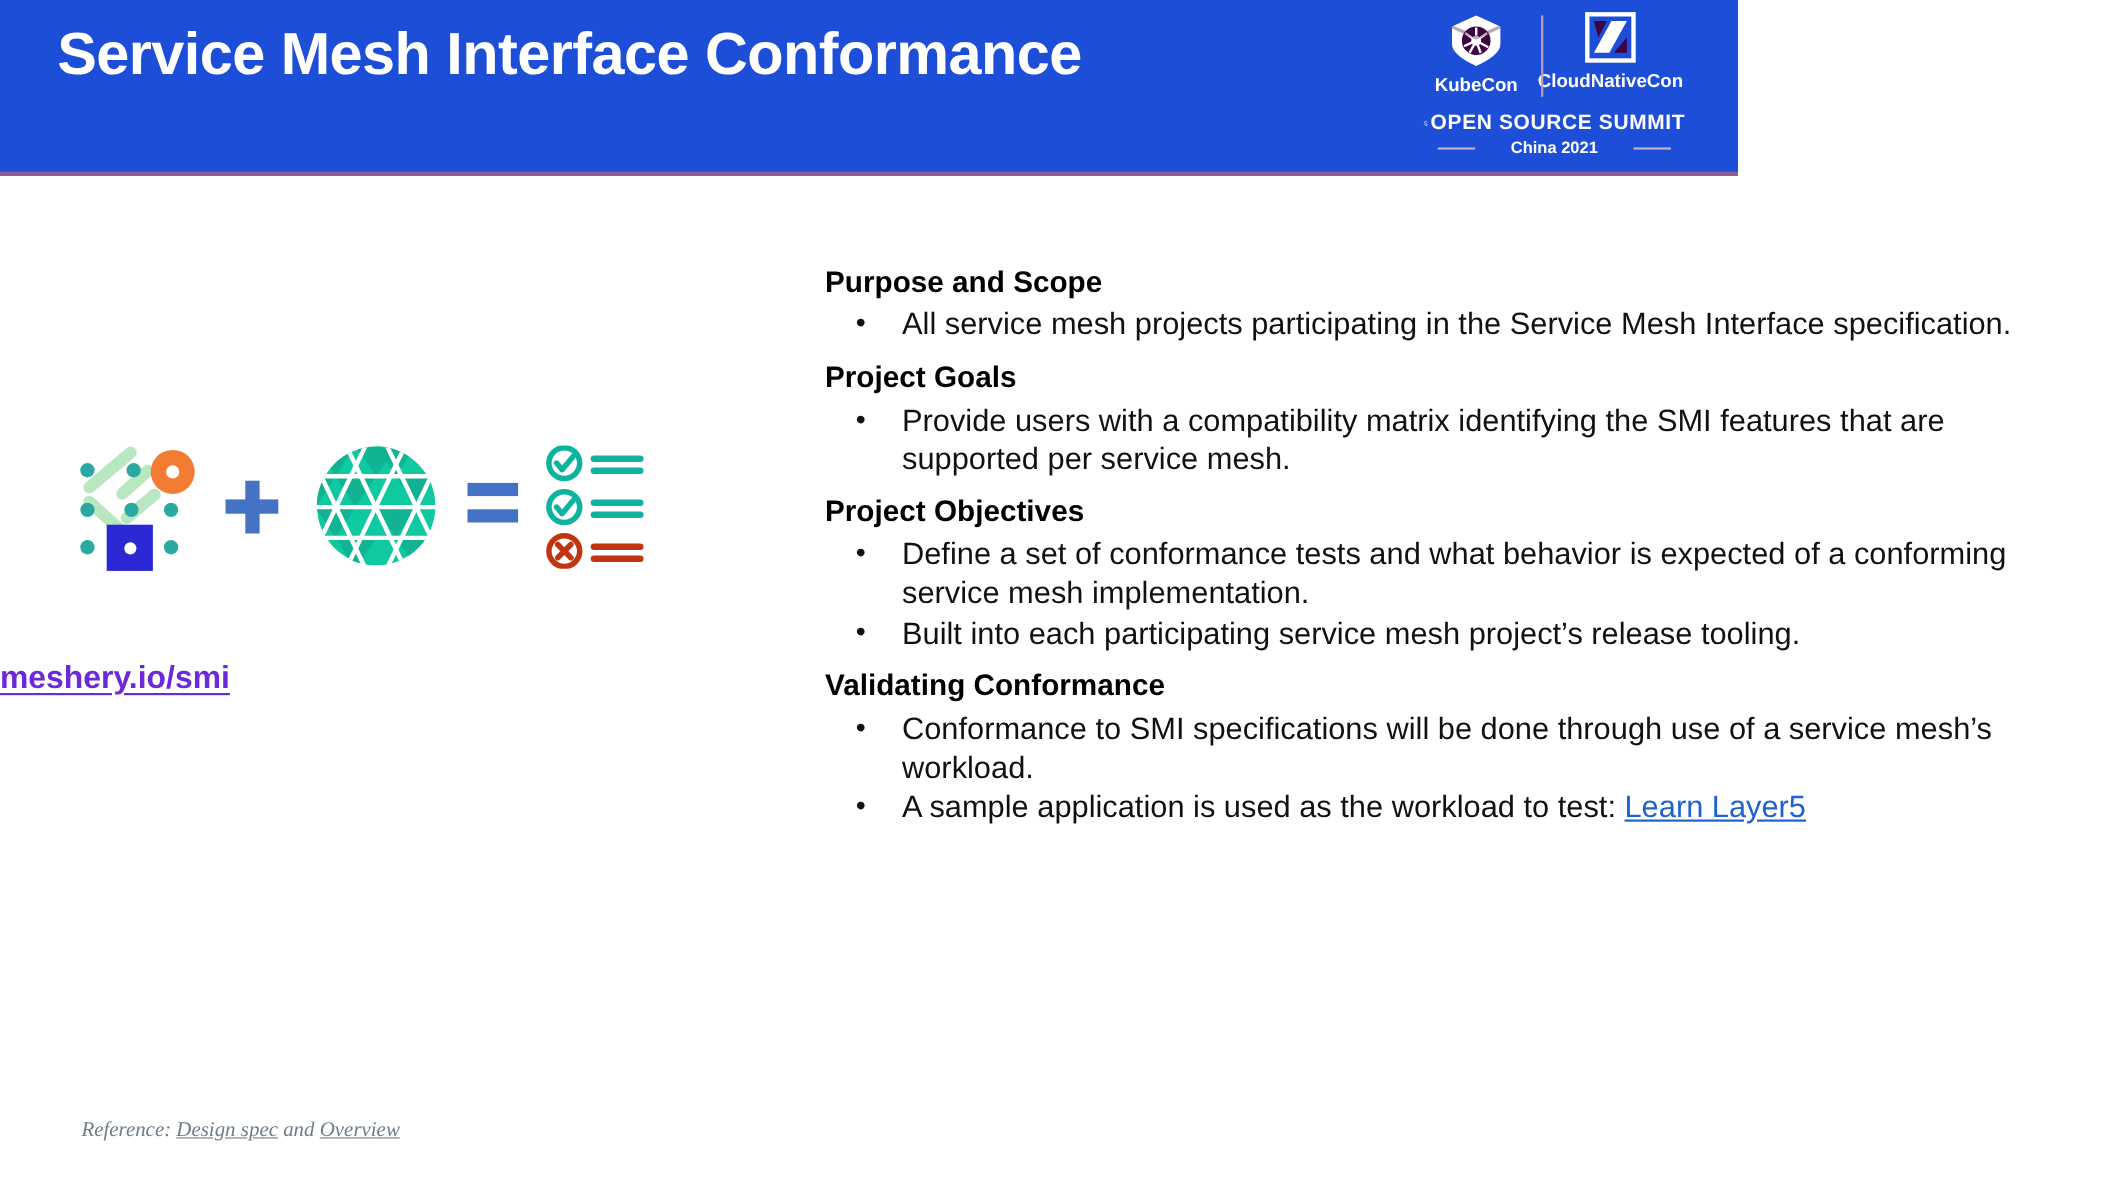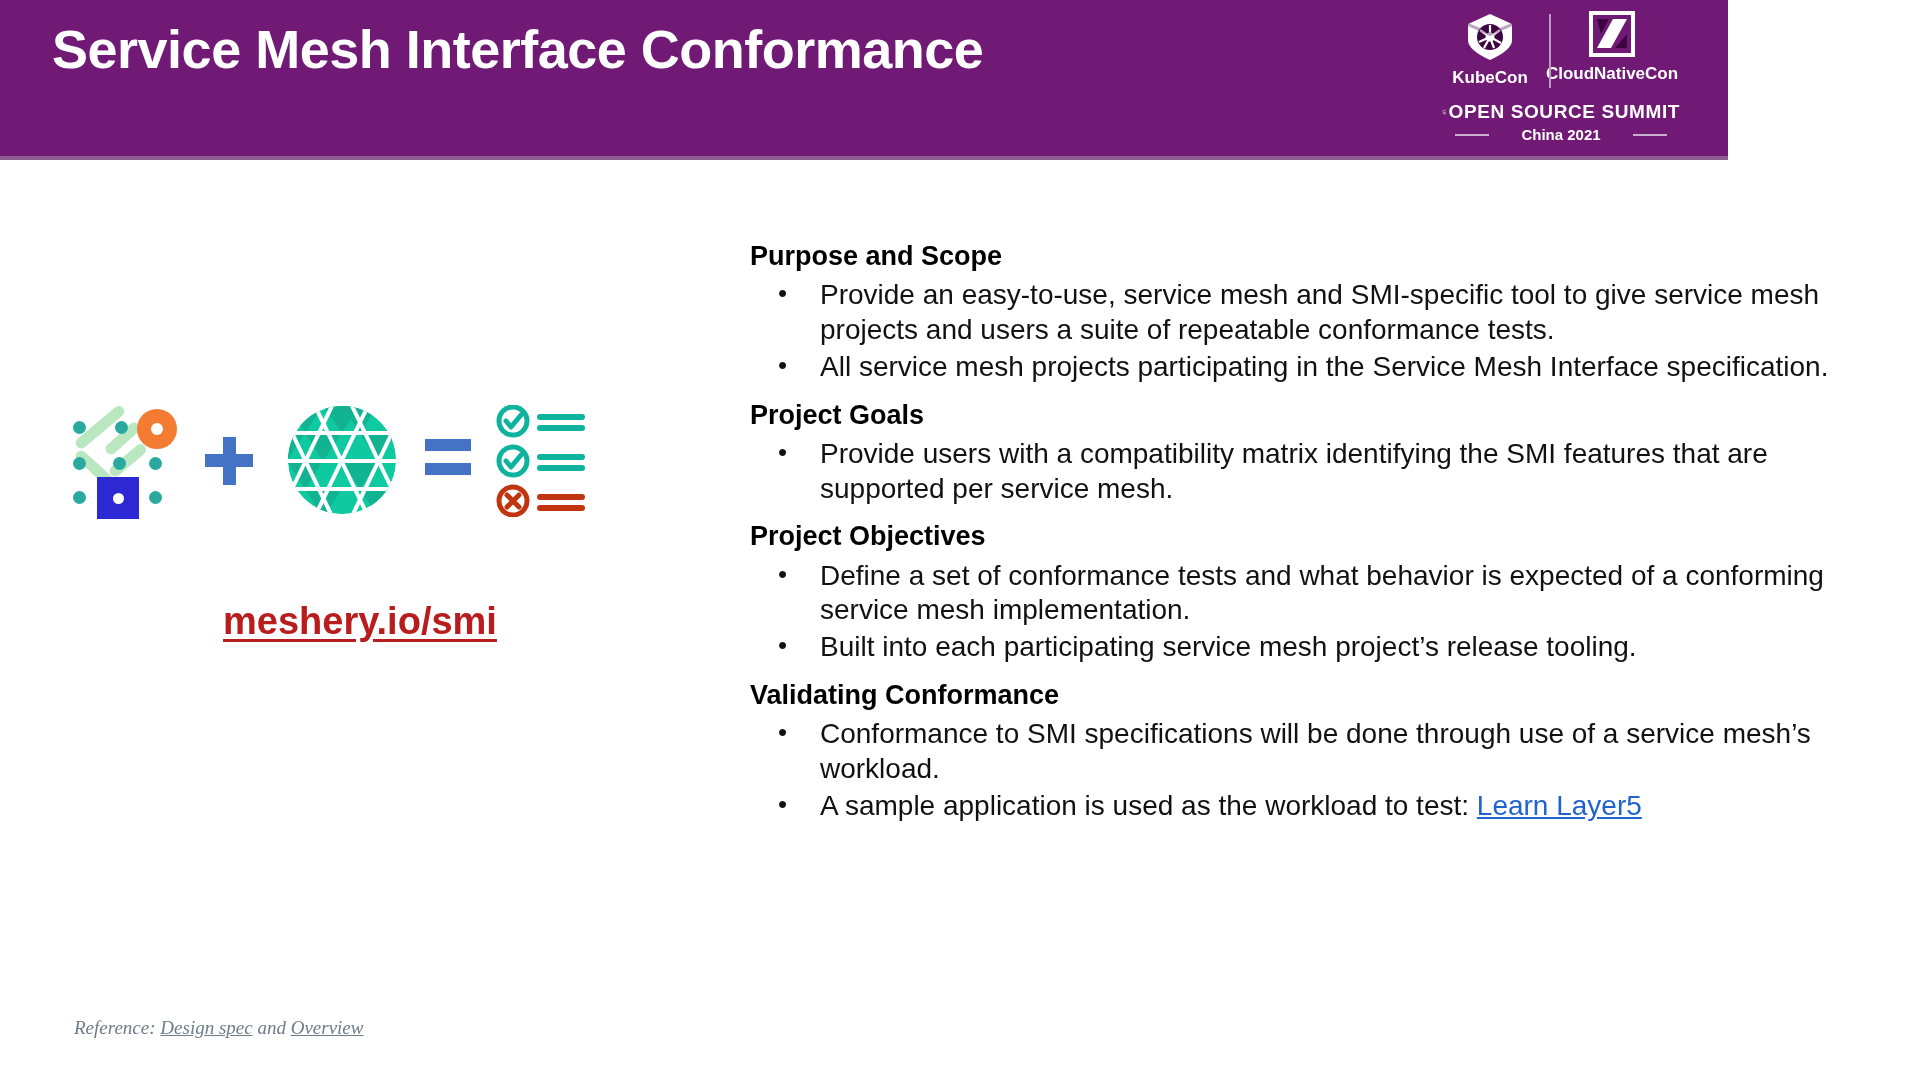--- a/index.html
+++ b/index.html
@@ -12,23 +12,23 @@
     height: 1080px;
     overflow: hidden;
     font-family: "Liberation Sans", sans-serif;
     position: relative;
   }
 
   
   .header {
     position: absolute;
     left: 0; top: 0;
-    width: 1728px;
+    width: 1580px;
     height: 160px;
-    background: #701a75;
+    background: #1d4ed8;
     border-bottom: 4px solid #8C5E93;
     box-sizing: border-box;
     padding-left: 20px;
   }
   .header-title {
     position: absolute;
     left: 52px;
     top: 18px;
     font-size: 54px;
     font-weight: bold;
@@ -148,24 +148,24 @@
   .eq-plus     { position: absolute; left: 150px; top: 42px; }
   .eq-sphere   { position: absolute; left: 232px; top: 10px; }
   .eq-equals   { position: absolute; left: 370px; top: 44px; }
   .eq-results  { position: absolute; left: 440px; top: 10px; }
 
   .smi-link {
     position: absolute;
     left: 0;
     width: 720px;
     top: 440px;
-    text-align: center;
-    font-size: 38px;
-    font-weight: bold;
-    color: #b91c1c;
+    text-align: left;
+    font-size: 29px;
+    font-weight: bold;
+    color: #6d28d9;
     text-decoration: underline;
     text-underline-offset: 5px;
   }
 
   .reference {
     position: absolute;
     left: 74px;
     top: 857px;
     font-size: 19px;
     font-style: italic;
@@ -376,21 +376,20 @@
     <span>and</span>
     <a href="#">Overview</a>
   </div>
 </div>
 
 <div class="content">
 
   <div class="section">
     <div class="sec-heading">Purpose and Scope</div>
     <ul class="bullets">
-      <li>Provide an easy-to-use, service mesh and SMI-specific tool to give service mesh projects and users a suite of repeatable conformance tests.</li>
       <li>All service mesh projects participating in the Service Mesh Interface specification.</li>
     </ul>
   </div>
 
   <div class="section">
     <div class="sec-heading">Project Goals</div>
     <ul class="bullets">
       <li>Provide users with a compatibility matrix identifying the SMI features that are supported per service mesh.</li>
     </ul>
   </div>

